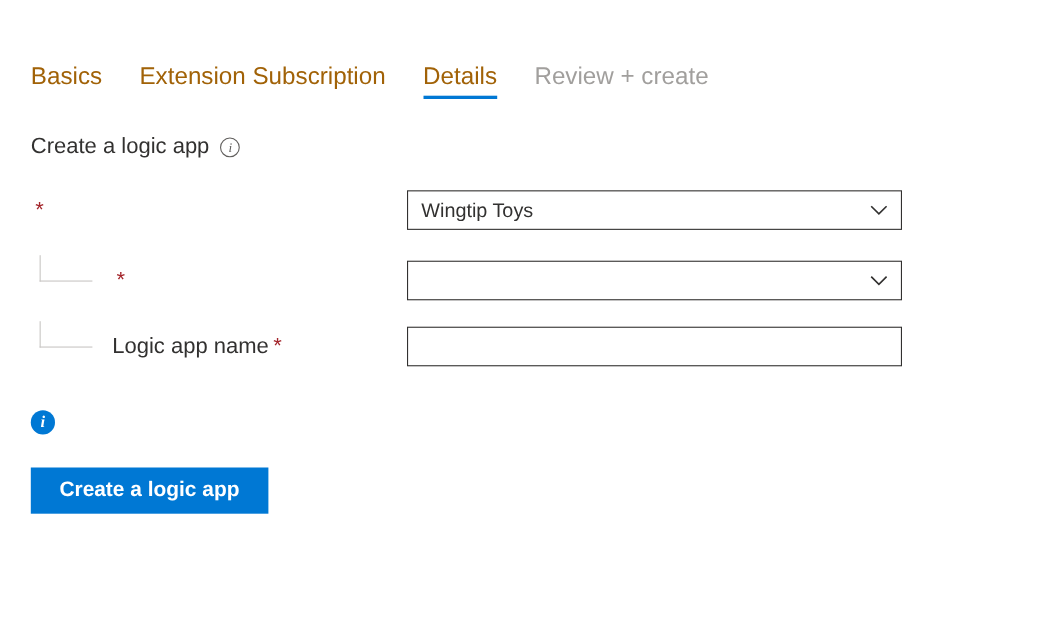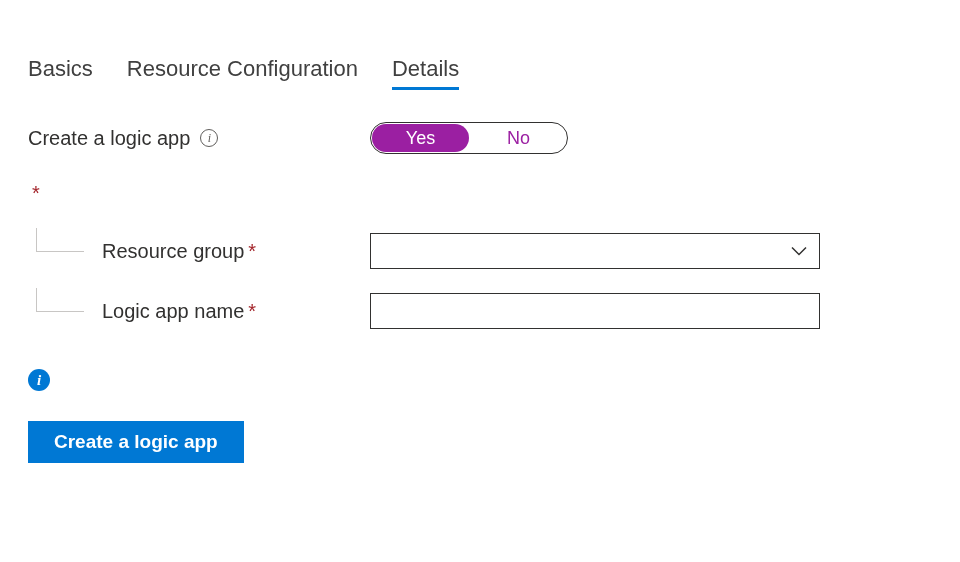--- a/index.html
+++ b/index.html
@@ -12,21 +12,21 @@
     background: #fff;
     width: 960px;
   }
   .tabs {
     display: flex;
     gap: 34px;
     margin-bottom: 34px;
   }
   .tab {
     font-size: 22px;
-    color: #404040;
+    color: #a16207;
     cursor: pointer;
     padding-bottom: 6px;
     position: relative;
   }
   .tab.active {
     font-weight: 400;
   }
   .tab.active::after {
     content: "";
     position: absolute;
@@ -160,47 +160,51 @@
     font-family: inherit;
   }
 </style>
 </head>
 <body>
 
 
 
 <div class="tabs">
   <div class="tab">Basics</div>
-  <div class="tab">Resource Configuration</div>
+  <div class="tab">Extension Subscription</div>
   <div class="tab active">Details</div>
+  <div class="tab disabled">Review + create</div>
 </div>
 
 <div class="form-row">
   <div class="label-col">
     <span>Create a logic app</span>
     <span class="info-icon">i</span>
   </div>
+</div>
+
+<div class="form-row">
+  <div class="label-col">
+    <span class="req">*</span>
+  </div>
   <div class="control-col">
-    <div class="toggle">
-      <div class="toggle-option selected">Yes</div>
-      <div class="toggle-option unselected">No</div>
+    <div class="select">
+      <span>Wingtip Toys</span>
+      <span class="chev">
+        <svg viewBox="0 0 16 10">
+            <path d="M1 1 L8 8 L15 1" fill="none" stroke="#323130" stroke-width="1.5"></path>
+          </svg>
+      </span>
     </div>
   </div>
 </div>
 
-<div class="form-row">
-  <div class="label-col">
-    <span class="req">*</span>
-  </div>
-</div>
-
 <div class="form-row child">
   <div class="label-col">
     <div class="indent-connector"></div>
-    <span>Resource group</span>
     <span class="req">*</span>
   </div>
   <div class="control-col">
     <div class="select">
       <span></span>
       <span class="chev">
         <svg viewBox="0 0 16 10">
             <path d="M1 1 L8 8 L15 1" fill="none" stroke="#323130" stroke-width="1.5"></path>
           </svg>
       </span>

